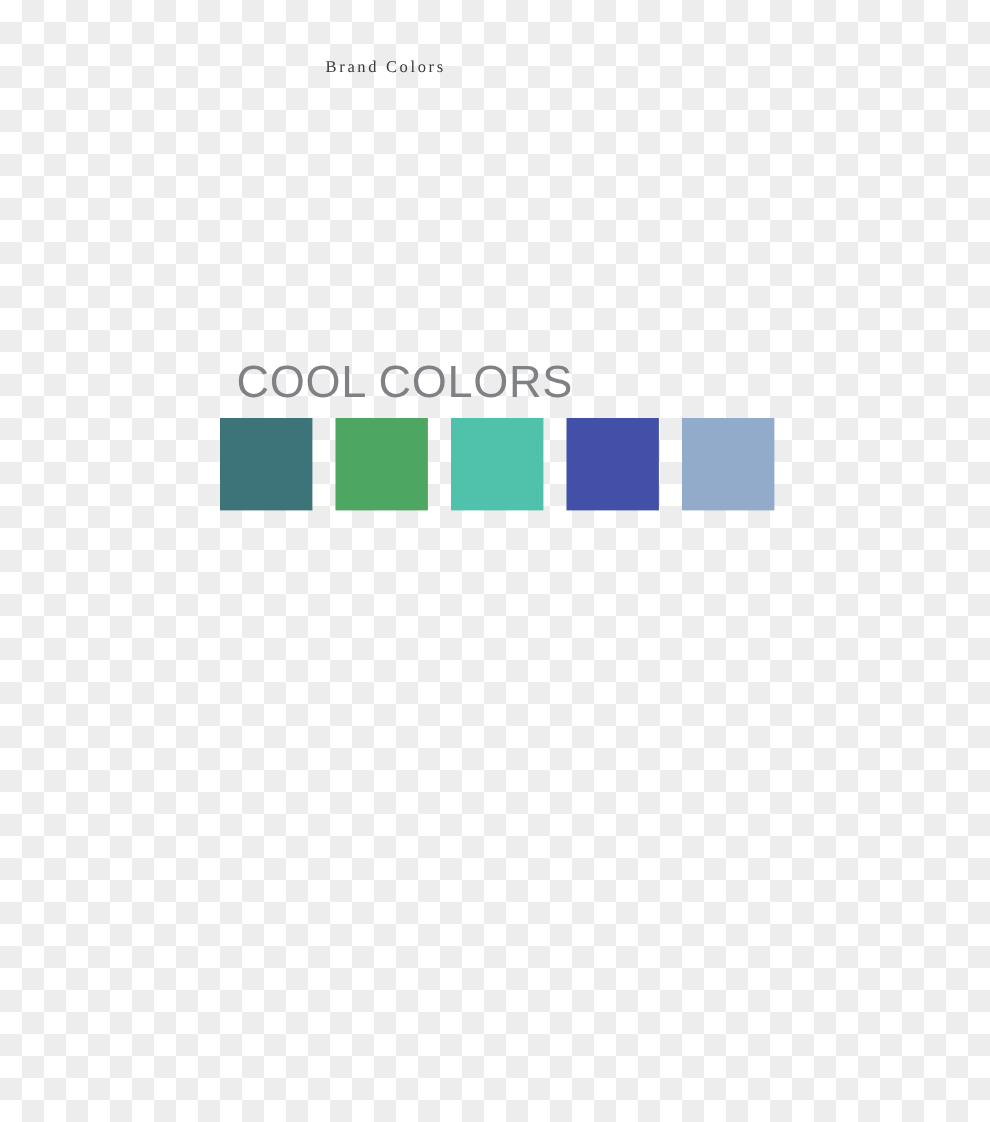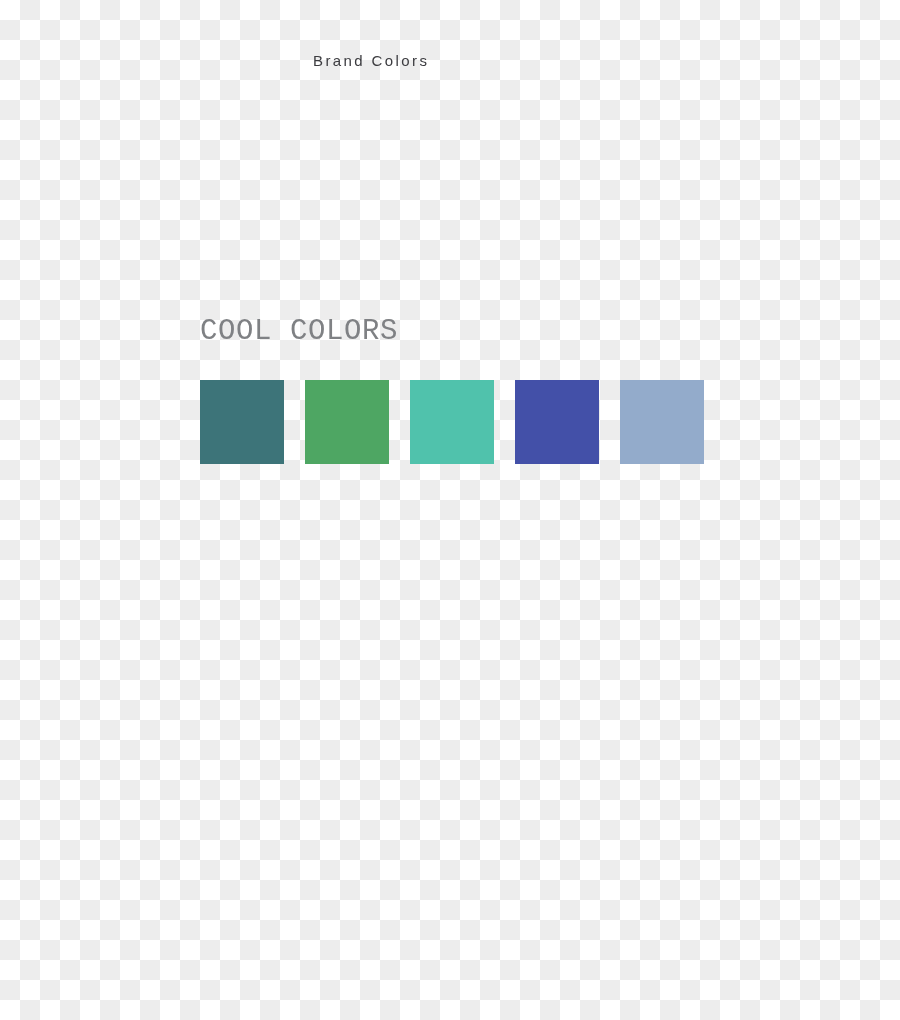--- a/index.html
+++ b/index.html
@@ -21,48 +21,48 @@
 
   #canvas {
     position: relative;
     width: 900px;
     height: 1020px;
   }
 
   
   #brand-title {
     position: absolute;
-    left: 313px;
+    left: 296px;
     top: 50px;
-    font-family: Liberation Sans, sans-serif;
+    font-family: Liberation Serif, serif;
     font-size: 15px;
     letter-spacing: 2.4px;
     color: #3b3b3f;
     white-space: nowrap;
     line-height: 22px;
     text-align: center;
   }
 
   
   .palette-section {
     position: absolute;
     left: 200px;
     width: 520px;
   }
   #cool-section { top: 312px; }
   #warm-section { top: 530px; }
 
   .section-heading {
-    font-family: Liberation Mono, monospace;
-    font-size: 29px;
+    font-family: Liberation Sans, sans-serif;
+    font-size: 41px;
     font-weight: 300;
     letter-spacing: 0.6px;
     color: #7f8184;
     line-height: 40px;
-    margin: 0;
+    margin: 15px;
     white-space: nowrap;
   }
 
   .swatch-row {
     position: absolute;
     left: 0;
     top: 68px;
     display: flex;
     gap: 21px;
   }

